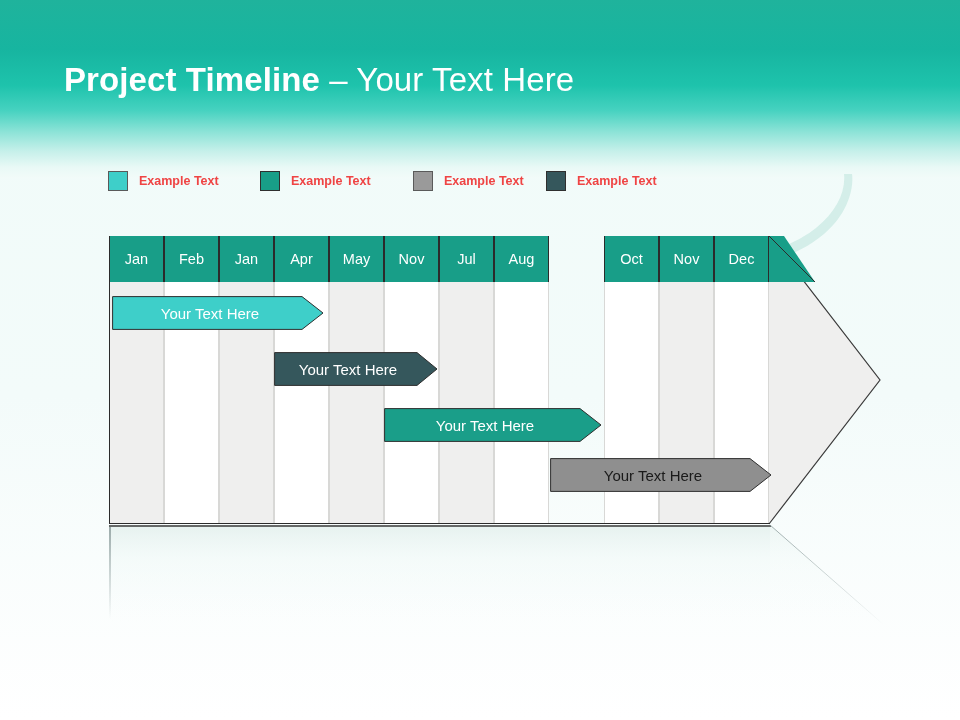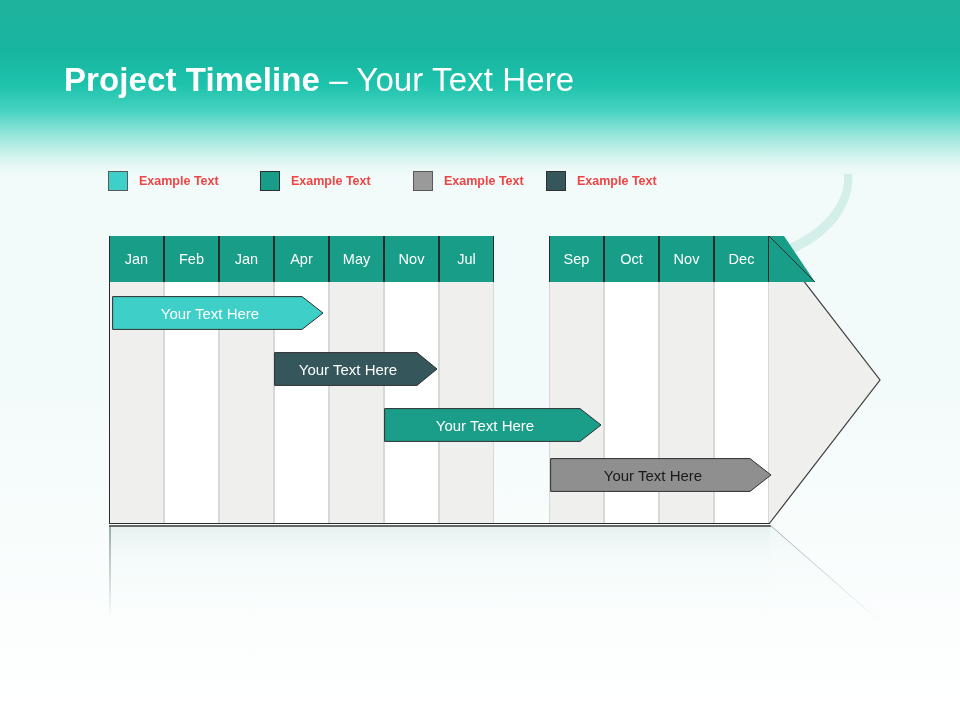--- a/index.html
+++ b/index.html
@@ -166,22 +166,22 @@
         <div class="body"></div>
       </div>
     <div class="col even" style="left:275px">
         <div class="hd">Nov</div>
         <div class="body"></div>
       </div>
     <div class="col odd" style="left:330px">
         <div class="hd">Jul</div>
         <div class="body"></div>
       </div>
-    <div class="col odd" style="left:440px">
-        <div class="hd">Sep</div>
+    <div class="col even" style="left:385px">
+        <div class="hd">Aug</div>
         <div class="body"></div>
       </div>
     <div class="col even" style="left:495px">
         <div class="hd">Oct</div>
         <div class="body"></div>
       </div>
     <div class="col odd" style="left:550px">
         <div class="hd">Nov</div>
         <div class="body"></div>
       </div>

